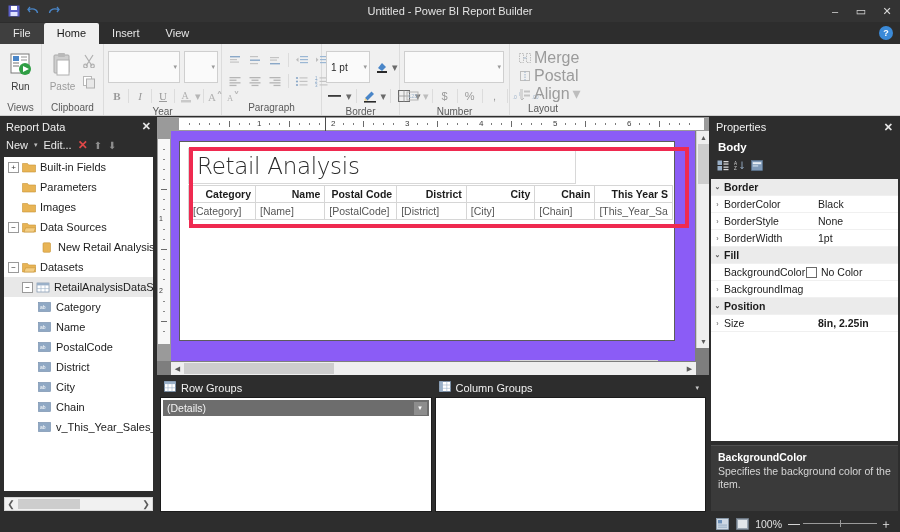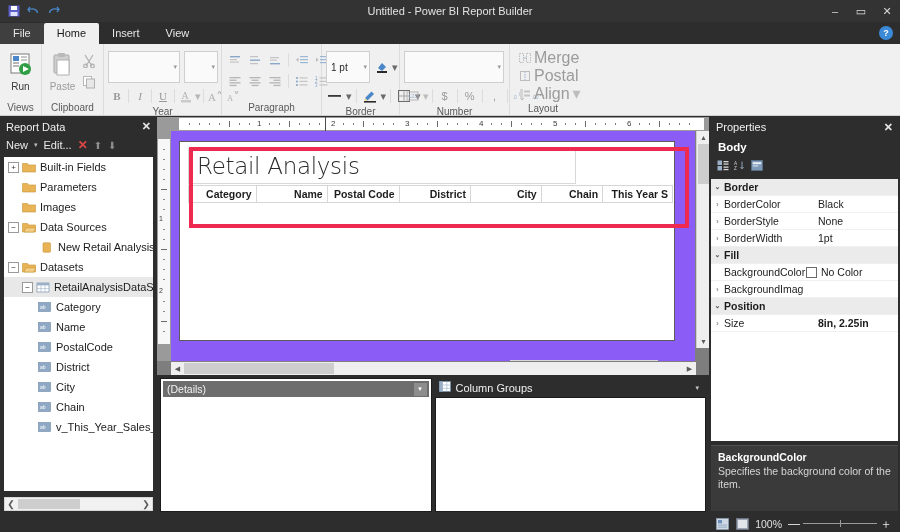--- a/index.html
+++ b/index.html
@@ -784,20 +784,29 @@
           <tbody>
               <tr class="hdr">
             <td style="width:68px;">Category</td>
             <td style="width:72px;">Name</td>
             <td style="width:72px;">Postal Code</td>
             <td style="width:72px;">District</td>
             <td style="width:72px;">City</td>
             <td style="width:62px;">Chain</td>
             <td style="width:70px;">This Year S</td>
           </tr>
+          <tr class="dat">
+            <td>[Category]</td>
+            <td>[Name]</td>
+            <td>[PostalCode]</td>
+            <td>[District]</td>
+            <td>[City]</td>
+            <td>[Chain]</td>
+            <td>[This_Year_Sa</td>
+          </tr>
         </tbody>
           </table>
 
         <div class="footer-tb">
           
         </div>
       </div>
 
       <div class="selection-band"></div>
     </div>
@@ -809,20 +818,30 @@
     </div>
     <div class="canvas-hscroll">
       <div class="sbtn" style="position:absolute;left:0;">◀</div>
       <div class="sthumb-h"></div>
       <div class="sbtn" style="position:absolute;right:0;">▶</div>
     </div>
   </div>
 
   <div class="groups">
     <div class="gpane">
+      <div class="gpane-head">
+        <span>
+          <svg width="12" height="11" viewBox="0 0 12 11">
+              <rect x="0.5" y="0.5" width="11" height="10" fill="#fff" stroke="#6d89a8" stroke-width="0.7"></rect>
+              <rect x="0.5" y="0.5" width="11" height="2.6" fill="#9ab0c8"></rect>
+              <path d="M4 3.1 v7.4 M8 3.1 v7.4 M0.5 6.8 h11" stroke="#9ab0c8" stroke-width="0.6"></path>
+            </svg>
+        </span>
+        <span>Row Groups</span>
+      </div>
       <div class="gpane-body">
         <div class="grow">
           <span>(Details)</span>
           <span class="drop">▾</span>
         </div>
       </div>
     </div>
     <div class="gpane">
       <div class="gpane-head">
         <span>

